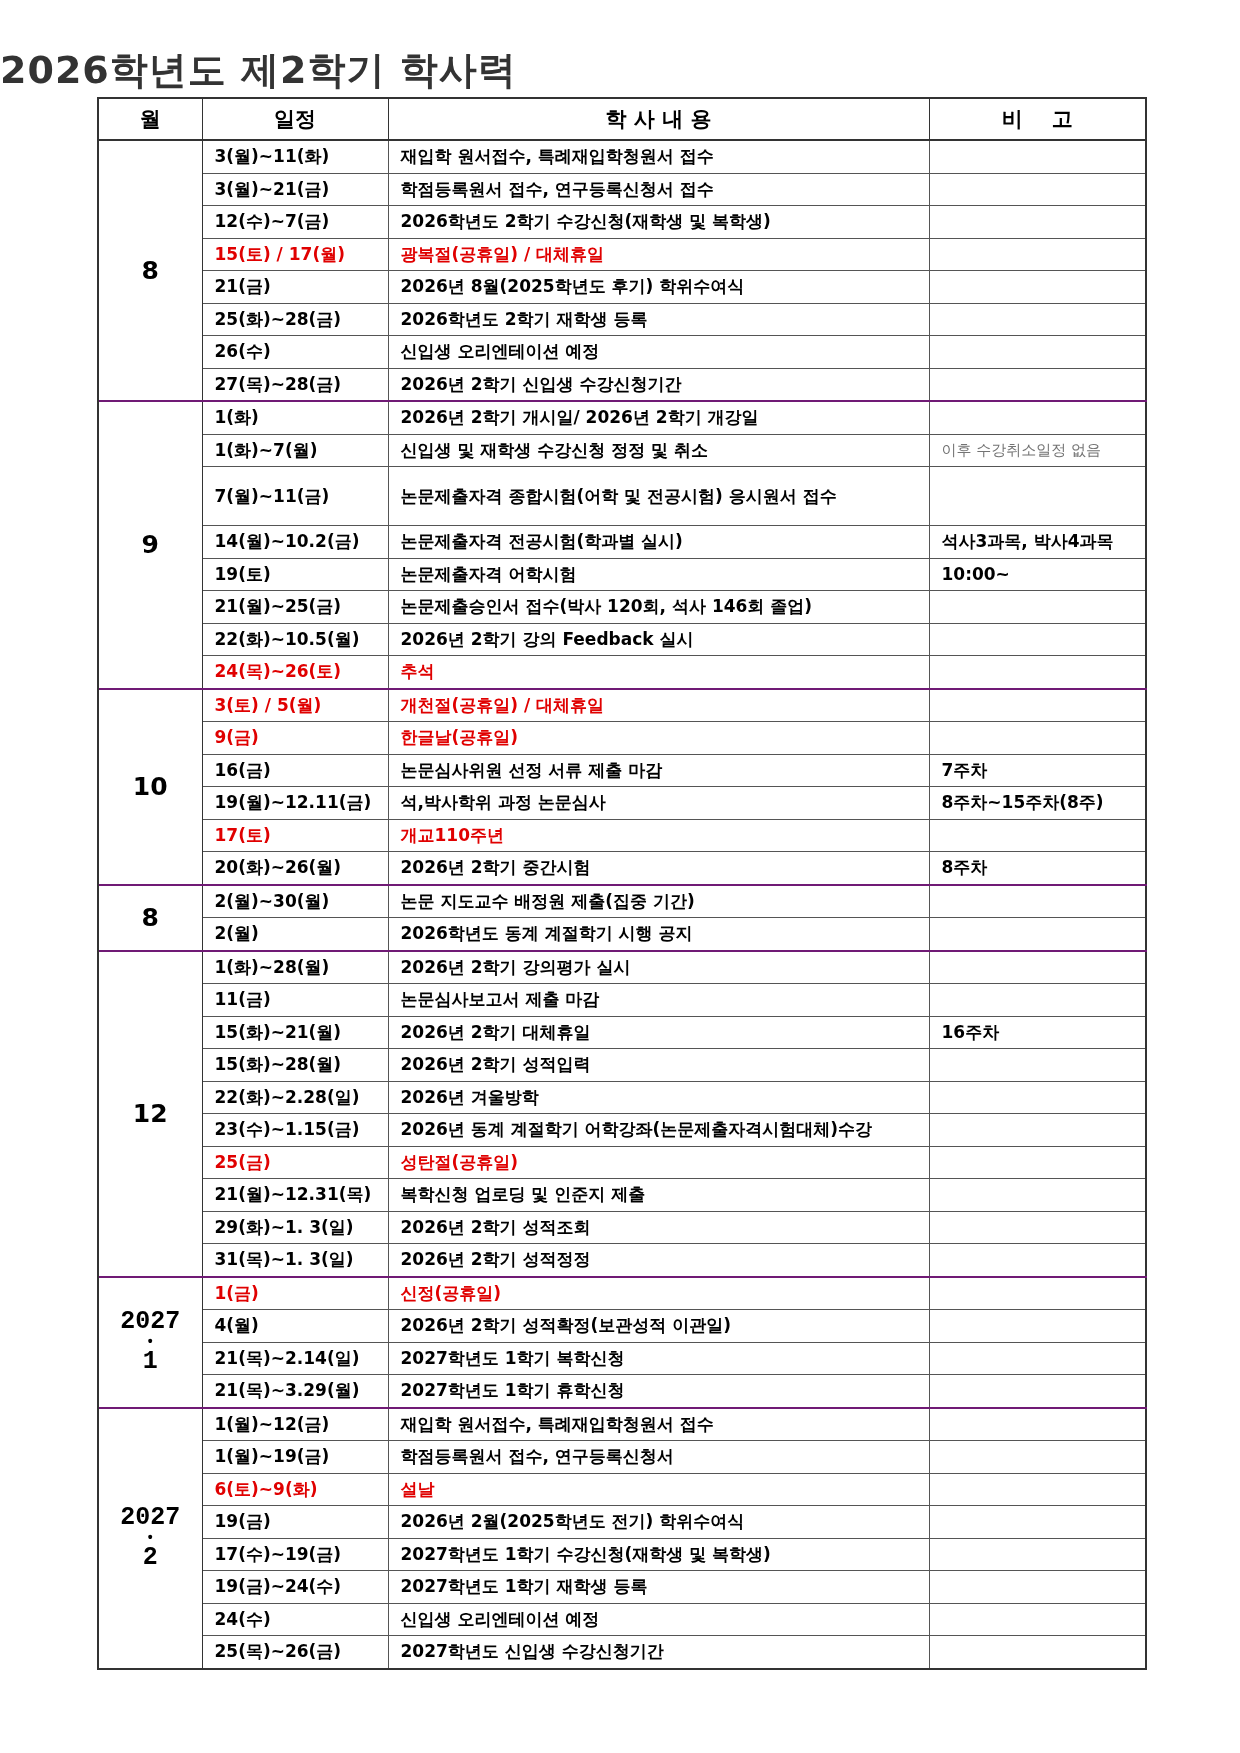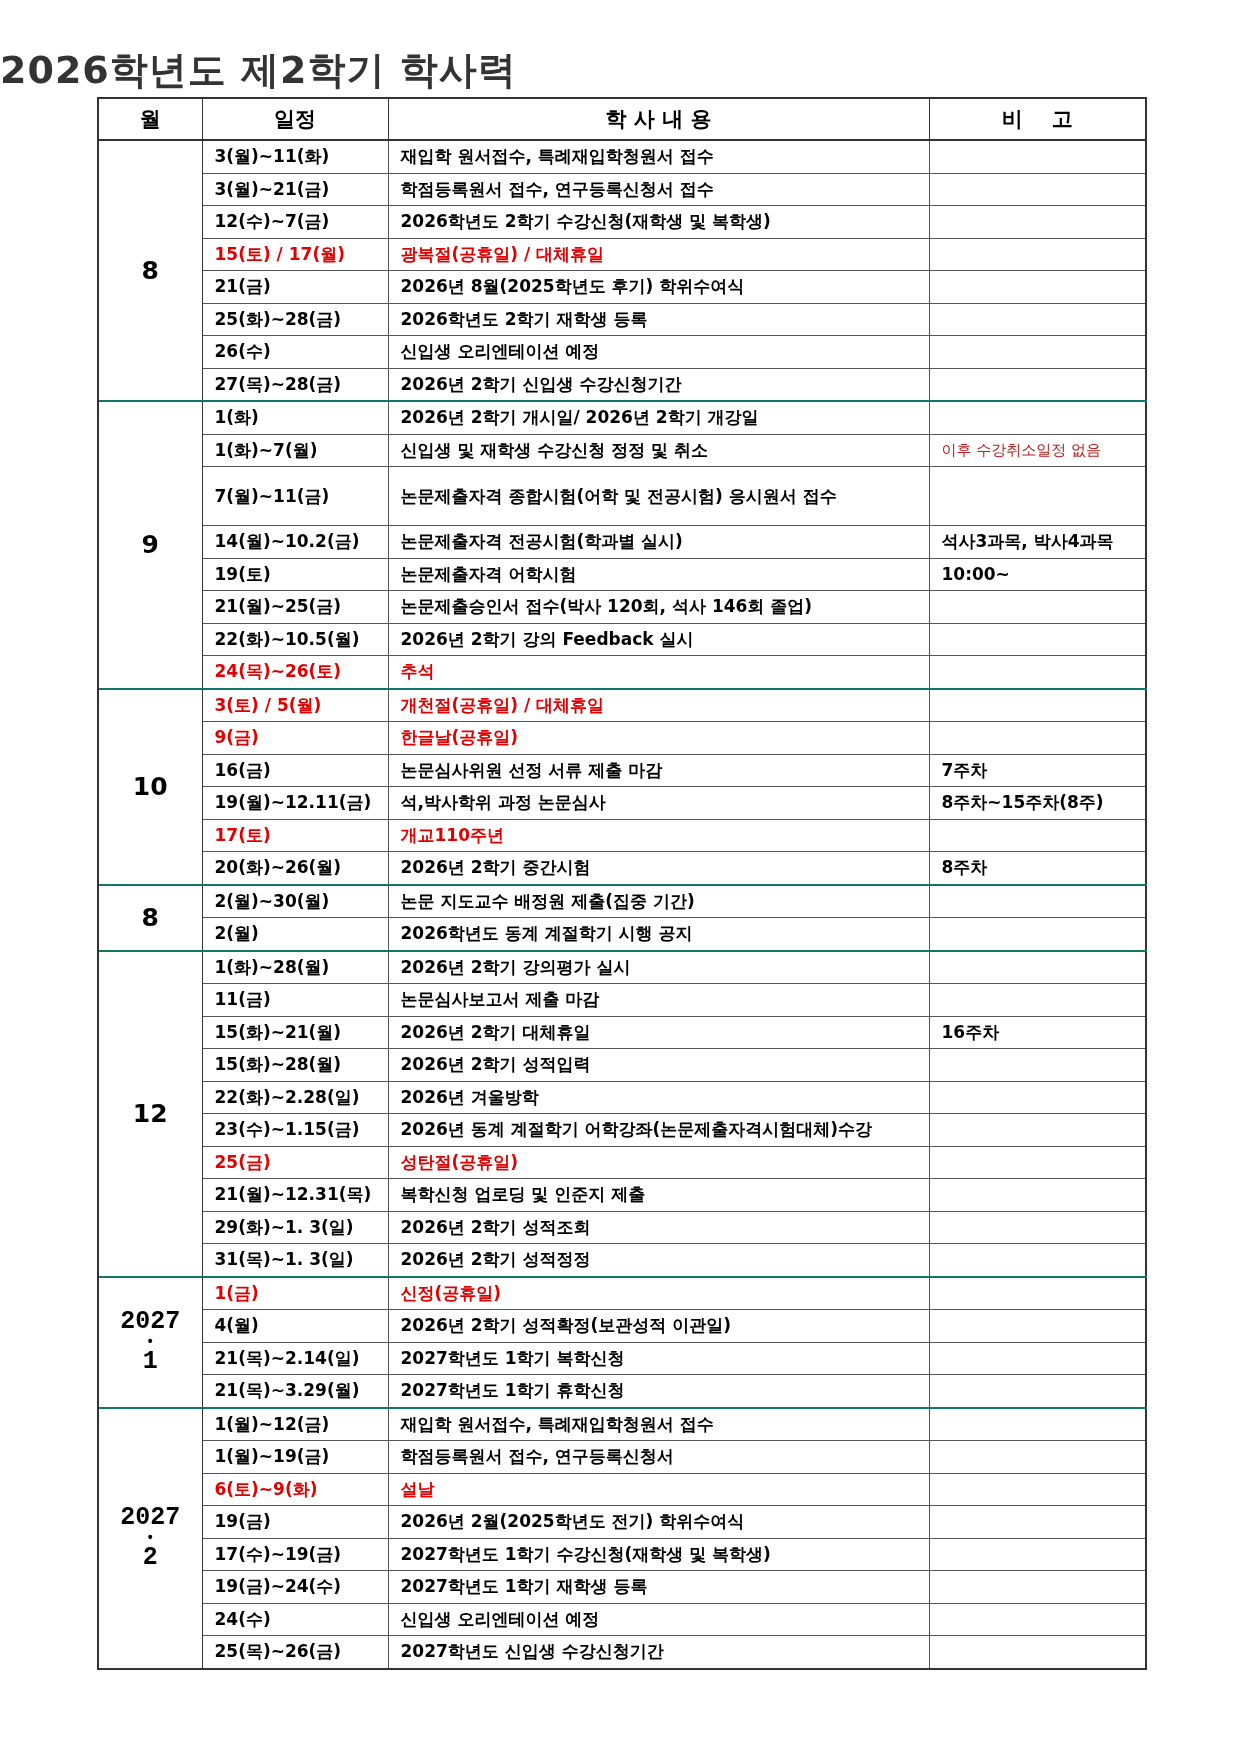--- a/index.html
+++ b/index.html
@@ -22,23 +22,23 @@
       border: 1px solid #333; border-bottom: 2px solid #333; padding: 0; white-space: pre;
     }
     table.cal td {
       height: 31.5px; font-size: 17px; font-weight: bold; border: 1px solid #555;
       padding: 0 0 0 12px; vertical-align: middle; line-height: 21px; white-space: nowrap;
     }
     table.cal td.month {
       font-size: 25px; text-align: center; padding: 0; border-left: 2px solid #333;
       border-right: 1px solid #333; line-height: 26px; white-space: normal;
     }
-    table.cal tr.sec-start td { border-top: 2px solid #0f766e; }
+    table.cal tr.sec-start td { border-top: 2px solid #701a75; }
     table.cal td.wrap { white-space: normal; line-height: 23px; height: 58px; margin-left: 41px; }
-    table.cal td.note-red { color: #b91c1c; font-weight: normal; font-size: 15px; }
+    table.cal td.note-red { color: #737373; font-weight: normal; font-size: 15px; }
     table.cal tr.holiday td.date, table.cal tr.holiday td.content { color: #e00000; }
     .month-lines span { display: block; font-family: Liberation Mono, monospace; }
     .dot { font-size: 14px; line-height: 14px; }
   </style>
 </head>
 <body>
 
 <div class="title">2026학년도  제2학기  학사력</div>
 
 <table class="cal">

